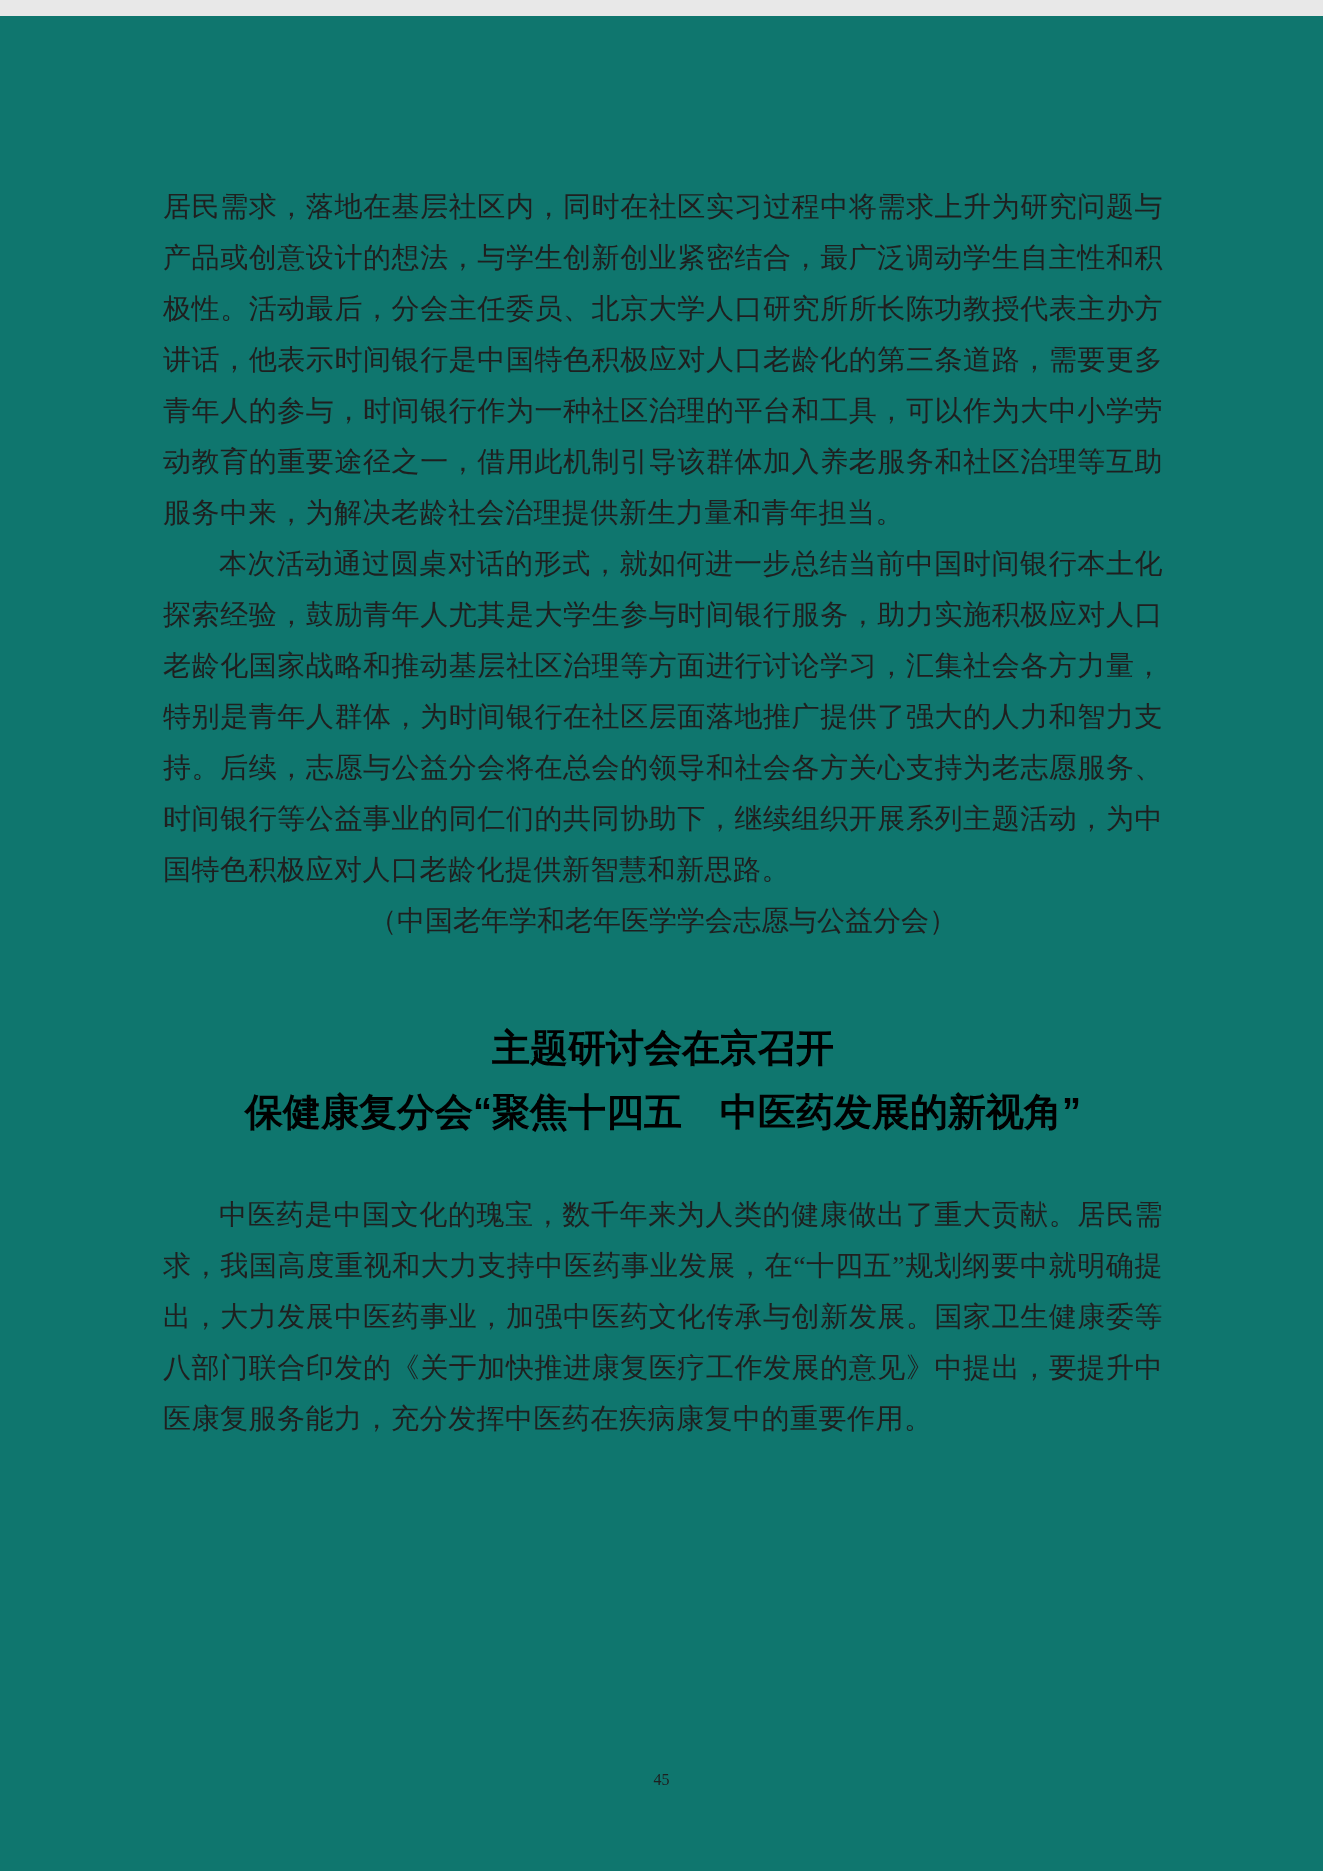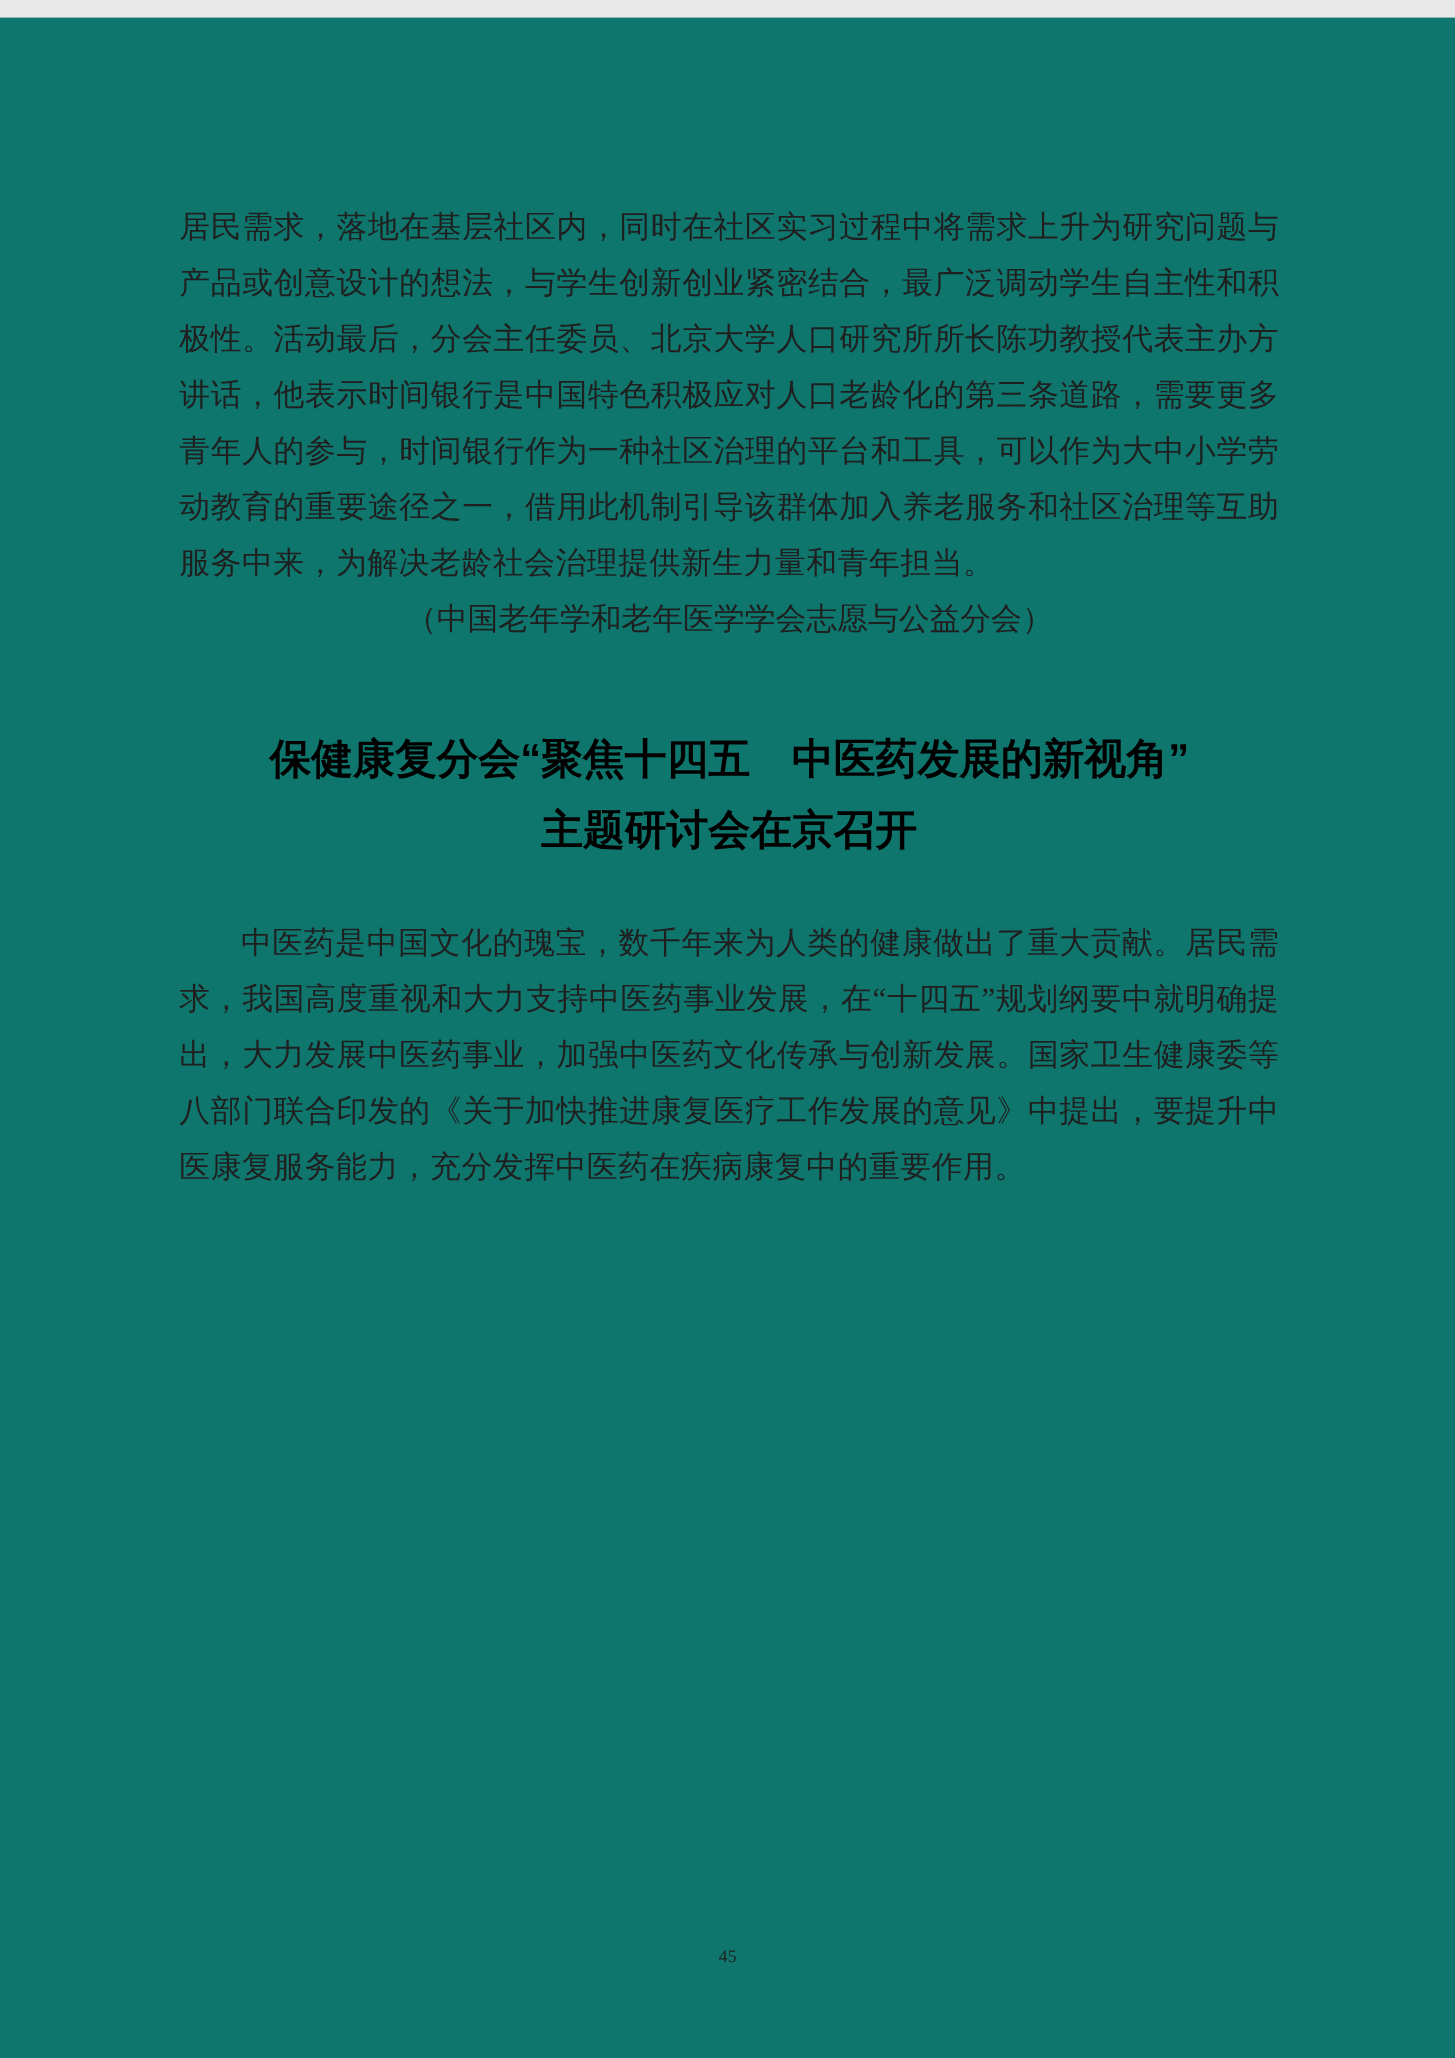--- a/index.html
+++ b/index.html
@@ -63,26 +63,27 @@
   }
 </style>
 </head>
 <body>
 
 <div class="page">
   <div class="content">
 
     <p class="body-par">居民需求，落地在基层社区内，同时在社区实习过程中将需求上升为研究问题与产品或创意设计的想法，与学生创新创业紧密结合，最广泛调动学生自主性和积极性。活动最后，分会主任委员、北京大学人口研究所所长陈功教授代表主办方讲话，他表示时间银行是中国特色积极应对人口老龄化的第三条道路，需要更多青年人的参与，时间银行作为一种社区治理的平台和工具，可以作为大中小学劳动教育的重要途径之一，借用此机制引导该群体加入养老服务和社区治理等互助服务中来，为解决老龄社会治理提供新生力量和青年担当。</p>
 
+    <p class="body-par indent">本次活动通过圆桌对话的形式，就如何进一步总结当前中国时间银行本土化探索经验，鼓励青年人尤其是大学生参与时间银行服务，助力实施积极应对人口老龄化国家战略和推动基层社区治理等方面进行讨论学习，汇集社会各方力量，特别是青年人群体，为时间银行在社区层面落地推广提供了强大的人力和智力支持。后续，志愿与公益分会将在总会的领导和社会各方关心支持为老志愿服务、时间银行等公益事业的同仁们的共同协助下，继续组织开展系列主题活动，为中国特色积极应对人口老龄化提供新智慧和新思路。</p>
 
     <p class="attribution">（中国老年学和老年医学学会志愿与公益分会）</p>
 
     <h1 class="article-title">
+      <span class="title-line">主题研讨会在京召开</span>
       <span class="title-line">保健康复分会“聚焦十四五　中医药发展的新视角”</span>
-      <span class="title-line">主题研讨会在京召开</span>
     </h1>
 
     <p class="body-par indent">中医药是中国文化的瑰宝，数千年来为人类的健康做出了重大贡献。居民需求，我国高度重视和大力支持中医药事业发展，在“十四五”规划纲要中就明确提出，大力发展中医药事业，加强中医药文化传承与创新发展。国家卫生健康委等八部门联合印发的《关于加快推进康复医疗工作发展的意见》中提出，要提升中医康复服务能力，充分发挥中医药在疾病康复中的重要作用。</p>
 
 
   </div>
 
   <div class="page-number">45</div>
 </div>
 

